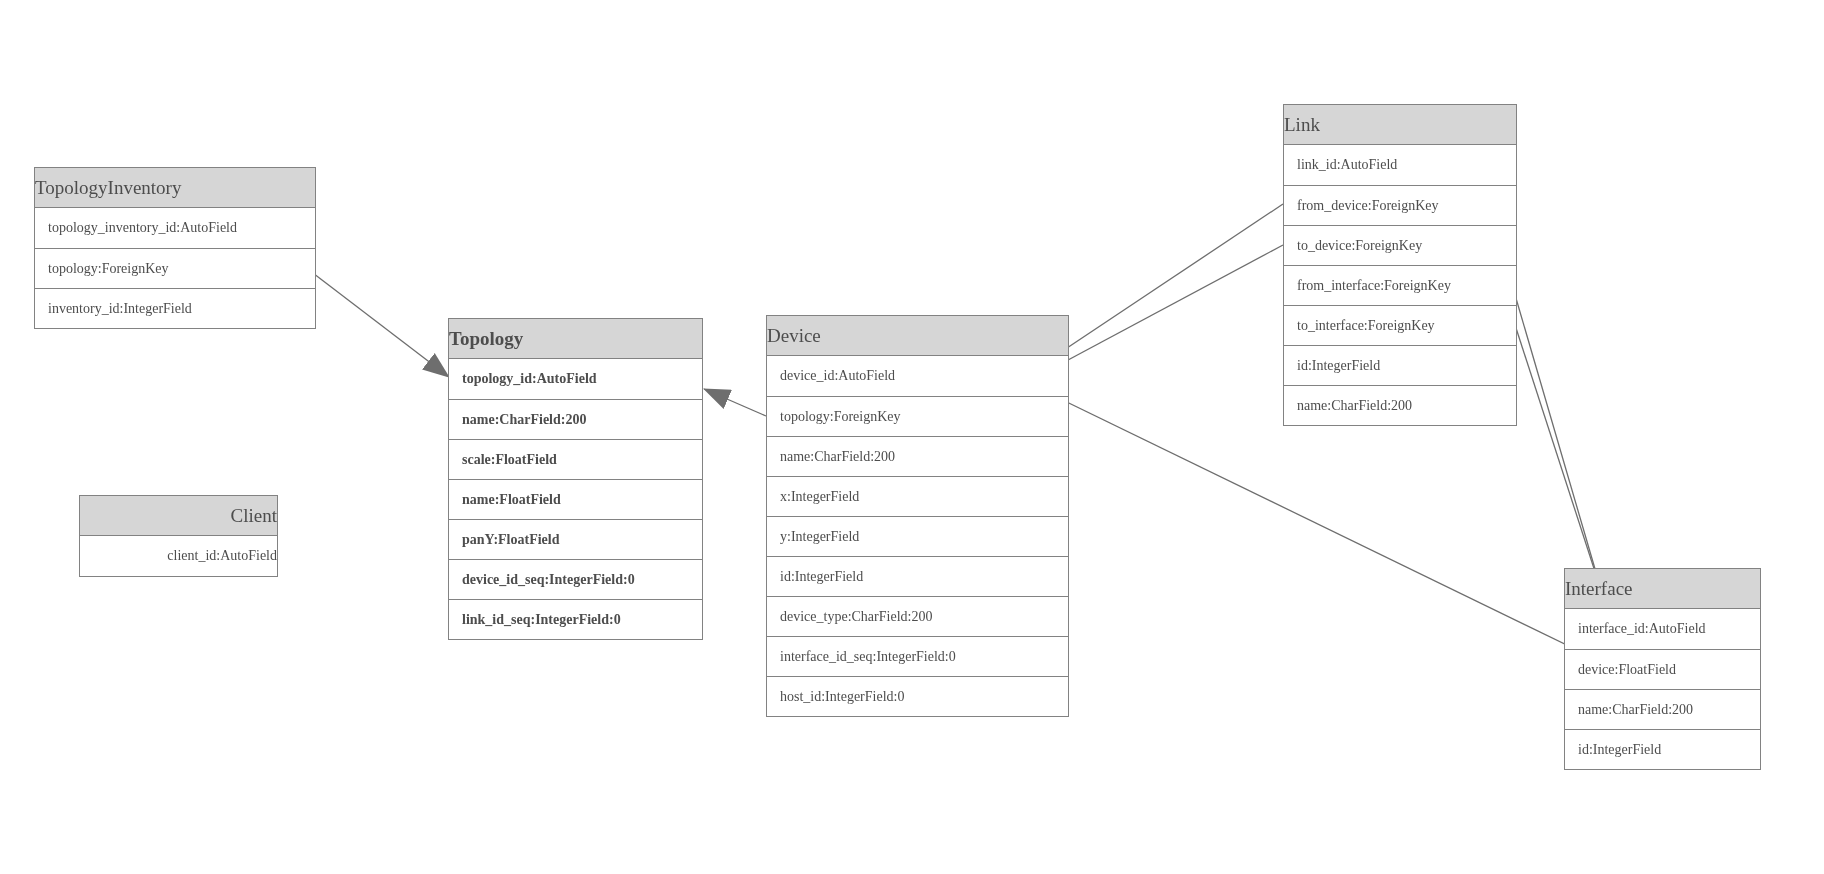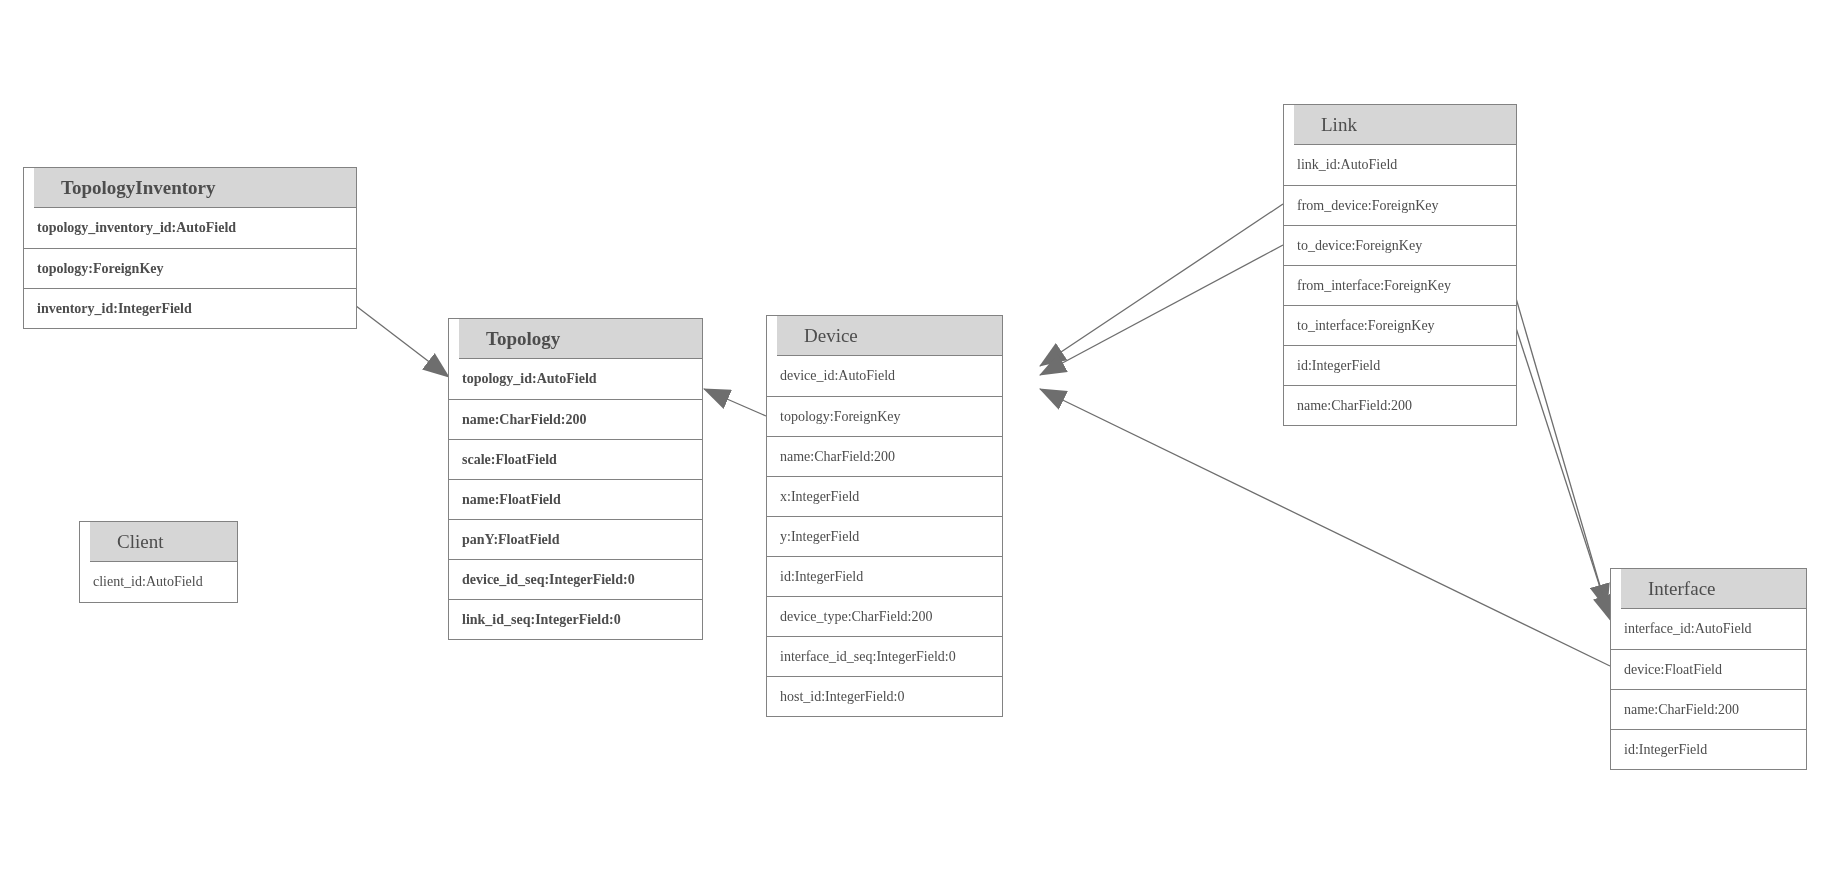--- a/index.html
+++ b/index.html
@@ -27,28 +27,27 @@
     position: absolute;
     background: #ffffff;
     border: 1.5px solid var(--border, #828282);
     box-sizing: border-box;
     box-shadow: none;
   }
   .entity-header {
     background: var(--header-fill, #d6d6d6);
     height: 40px;
     line-height: 40px;
-    padding-left: 27px;
+    padding-left: 0;
     font-size: 19px;
     color: var(--text, #4d4d4d);
     border-bottom: 1px solid var(--border, #828282);
     box-sizing: border-box;
     white-space: nowrap;
     overflow: hidden;
-    margin-left: 10px;
   }
   .entity-row {
     height: 40px;
     line-height: 40px;
     padding-left: 13px;
     font-size: 14px;
     color: var(--text, #4d4d4d);
     box-sizing: border-box;
     background: #ffffff;
     white-space: nowrap;
@@ -69,41 +68,41 @@
       </marker>
     </defs>
   <line x1="305" y1="267" x2="449" y2="377" stroke="#6e6e6e" stroke-width="1.3" marker-end="url(#arrowhead)"></line>
       <line x1="766" y1="416" x2="704" y2="389" stroke="#6e6e6e" stroke-width="1.3" marker-end="url(#arrowhead)"></line>
       <line x1="1283" y1="204" x2="1040" y2="366" stroke="#6e6e6e" stroke-width="1.3" marker-end="url(#arrowhead)"></line>
       <line x1="1283" y1="245" x2="1040" y2="375" stroke="#6e6e6e" stroke-width="1.3" marker-end="url(#arrowhead)"></line>
       <line x1="1513" y1="288" x2="1607" y2="610" stroke="#6e6e6e" stroke-width="1.3" marker-end="url(#arrowhead)"></line>
       <line x1="1516" y1="328" x2="1611" y2="621" stroke="#6e6e6e" stroke-width="1.3" marker-end="url(#arrowhead)"></line>
       <line x1="1610" y1="666" x2="1040" y2="389" stroke="#6e6e6e" stroke-width="1.3" marker-end="url(#arrowhead)"></line>
     </svg>
-<div class="entity" style="left: 23px; top: 167px; width: 334px; font-weight: bold;">
+<div class="entity" style="left: 34px; top: 167px; width: 282px;">
       <div class="entity-header">TopologyInventory</div>
       <div class="entity-row">topology_inventory_id:AutoField</div>
       <div class="entity-row">topology:ForeignKey</div>
       <div class="entity-row">inventory_id:IntegerField</div>
     </div>
     <div class="entity" style="left: 448px; top: 318px; width: 255px; font-weight: bold;">
       <div class="entity-header">Topology</div>
       <div class="entity-row">topology_id:AutoField</div>
       <div class="entity-row">name:CharField:200</div>
       <div class="entity-row">scale:FloatField</div>
       <div class="entity-row">name:FloatField</div>
       <div class="entity-row">panY:FloatField</div>
       <div class="entity-row">device_id_seq:IntegerField:0</div>
       <div class="entity-row">link_id_seq:IntegerField:0</div>
     </div>
-    <div class="entity" style="left: 79px; top: 521px; width: 159px;">
+    <div class="entity" style="left: 79px; top: 495px; width: 199px; text-align: right;">
       <div class="entity-header">Client</div>
       <div class="entity-row">client_id:AutoField</div>
     </div>
-    <div class="entity" style="left: 766px; top: 315px; width: 237px;">
+    <div class="entity" style="left: 766px; top: 315px; width: 303px;">
       <div class="entity-header">Device</div>
       <div class="entity-row">device_id:AutoField</div>
       <div class="entity-row">topology:ForeignKey</div>
       <div class="entity-row">name:CharField:200</div>
       <div class="entity-row">x:IntegerField</div>
       <div class="entity-row">y:IntegerField</div>
       <div class="entity-row">id:IntegerField</div>
       <div class="entity-row">device_type:CharField:200</div>
       <div class="entity-row">interface_id_seq:IntegerField:0</div>
       <div class="entity-row">host_id:IntegerField:0</div>
@@ -111,20 +110,20 @@
     <div class="entity" style="left: 1283px; top: 104px; width: 234px;">
       <div class="entity-header">Link</div>
       <div class="entity-row">link_id:AutoField</div>
       <div class="entity-row">from_device:ForeignKey</div>
       <div class="entity-row">to_device:ForeignKey</div>
       <div class="entity-row">from_interface:ForeignKey</div>
       <div class="entity-row">to_interface:ForeignKey</div>
       <div class="entity-row">id:IntegerField</div>
       <div class="entity-row">name:CharField:200</div>
     </div>
-    <div class="entity" style="left: 1610px; top: 568px; width: 197px;">
+    <div class="entity" style="left: 1564px; top: 568px; width: 197px;">
       <div class="entity-header">Interface</div>
       <div class="entity-row">interface_id:AutoField</div>
       <div class="entity-row">device:FloatField</div>
       <div class="entity-row">name:CharField:200</div>
       <div class="entity-row">id:IntegerField</div>
     </div>
   </div>
 
 </body></html>

